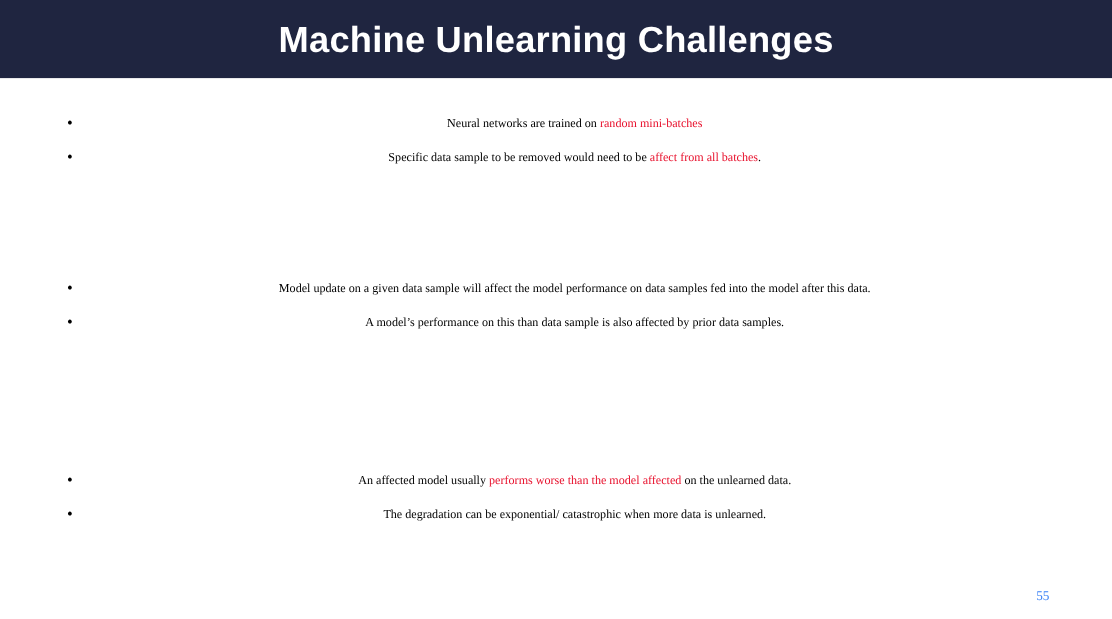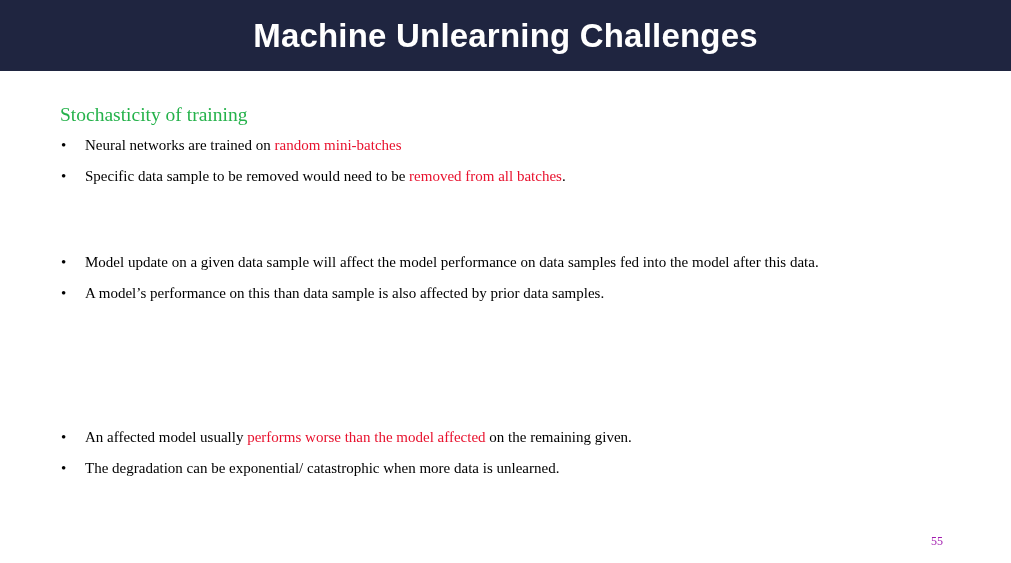--- a/index.html
+++ b/index.html
@@ -69,66 +69,66 @@
     color: #000000;
     font-size: 15px;
     line-height: 19px;
     text-align: left;
     padding-left: 1px;
     box-sizing: border-box;
   }
   .bullet-text {
     flex: 1 1 auto;
     color: #000000;
-    font-size: 15px;
+    font-size: 11px;
     line-height: 19px;
     font-family: "Liberation Serif", serif;
+    text-align: center;
   }
   .hl {
     color: #e8112d;
   }
   #sec-stochasticity { top: 32px; }
   #sec-incrementality { top: 182px; }
   #sec-catastrophic { top: 357px; }
 
   .page-number {
     position: absolute;
-    right: 68px;
+    right: 57px;
     bottom: 14px;
-    color: #a21caf;
+    color: #3b82f6;
     font-family: "Liberation Serif", serif;
     font-size: 12px;
     text-align: center;
   }
 </style>
 </head>
 <body>
 
 <div class="slide">
 
   <div class="title-bar">
     <div class="title-text">Machine Unlearning Challenges</div>
   </div>
 
   <div class="body">
 
     <div class="section" id="sec-stochasticity">
-      <div class="section-heading">Stochasticity of training</div>
 
       <div class="bullet-row">
         <div class="bullet-mark">•</div>
         <div class="bullet-text">
           <span>Neural networks are trained on </span><span class="hl">random mini-batches</span>
         </div>
       </div>
 
       <div class="bullet-row">
         <div class="bullet-mark">•</div>
         <div class="bullet-text">
-          <span> Specific data sample to be removed would need to be </span><span class="hl">removed from all batches</span><span>.</span>
+          <span> Specific data sample to be removed would need to be </span><span class="hl">affect from all batches</span><span>.</span>
         </div>
       </div>
     </div>
 
     <div class="section" id="sec-incrementality">
 
       <div class="bullet-row">
         <div class="bullet-mark">•</div>
         <div class="bullet-text">Model update on a given data sample will affect the model performance on data samples fed into the model after this data.</div>
       </div>
@@ -137,21 +137,21 @@
         <div class="bullet-mark">•</div>
         <div class="bullet-text">A model’s performance on this than data sample is also affected by prior data samples.</div>
       </div>
     </div>
 
     <div class="section" id="sec-catastrophic">
 
       <div class="bullet-row">
         <div class="bullet-mark">•</div>
         <div class="bullet-text">
-          <span>An affected model usually </span><span class="hl">performs worse than the model affected</span><span> on the remaining given.</span>
+          <span>An affected model usually </span><span class="hl">performs worse than the model affected</span><span> on the unlearned data.</span>
         </div>
       </div>
 
       <div class="bullet-row">
         <div class="bullet-mark">•</div>
         <div class="bullet-text">The degradation can be exponential/ catastrophic when more data is unlearned.</div>
       </div>
     </div>
 
   </div>

